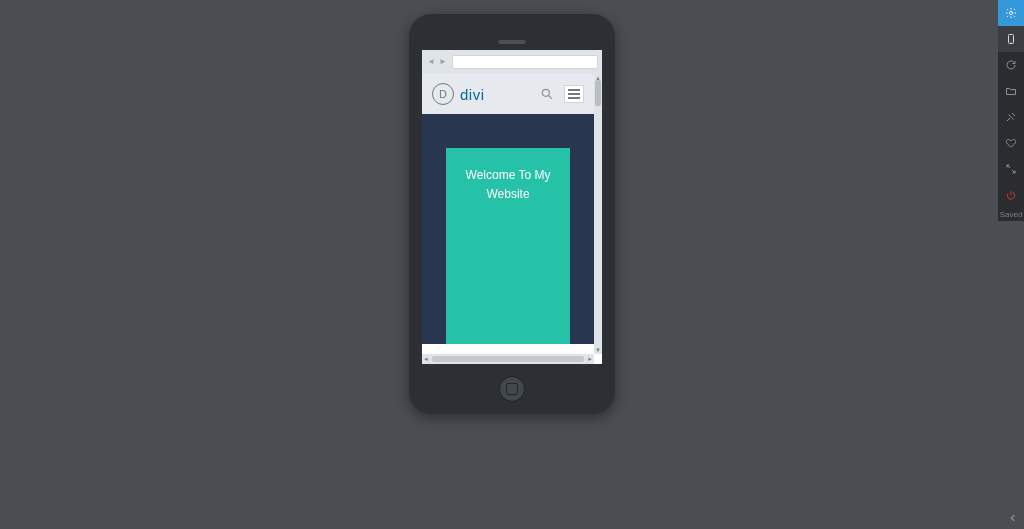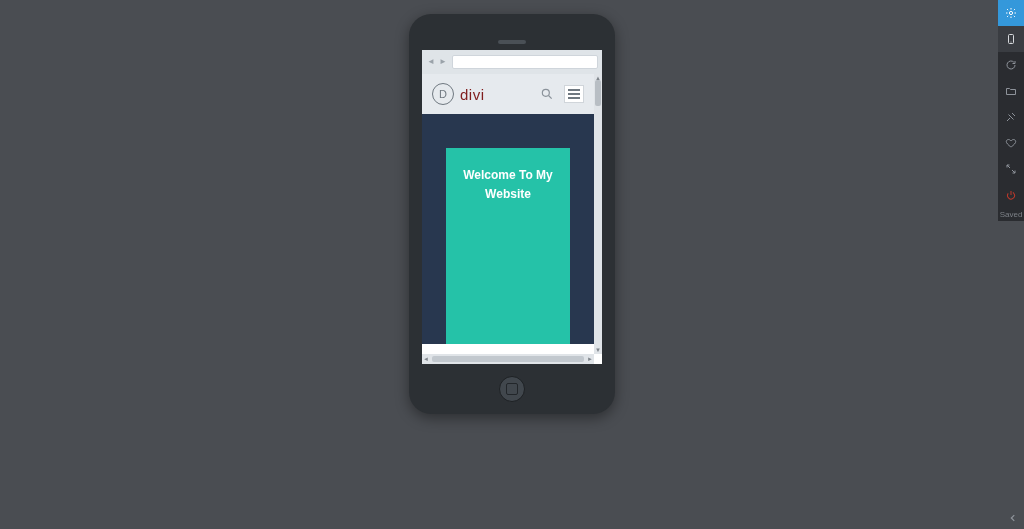--- a/index.html
+++ b/index.html
@@ -116,21 +116,21 @@
     background:#e6eaee;
     display:flex; align-items:center; justify-content:space-between;
     padding:0 10px;
   }
   .logo-wrap{ display:flex; align-items:center; gap:6px;}
   .logo-circle{
     width:22px; height:22px; border:1.5px solid #6f7880; border-radius:50%;
     display:flex; align-items:center; justify-content:center;
     color:#6f7880; font-size:11px; font-weight:500;
   }
-  .logo-text{ color:#7f1d1d; font-size:15px; letter-spacing:.5px;}
+  .logo-text{ color:#0369a1; font-size:15px; letter-spacing:.5px;}
   .header-right{ display:flex; align-items:center; gap:10px;}
   .search-ico{ width:14px; height:14px; }
   .hamburger{
     width:20px; height:18px;
     border:1px solid #d0d5da;
     background:#fff;
     display:flex; flex-direction:column; justify-content:center; gap:2px; padding:2px 3px;
   }
   .hamburger span{ height:2px; background:#6f7880; }
 
@@ -144,21 +144,21 @@
       radial-gradient(circle at 45% 80%, #36486a 2px, transparent 3px);
     display:flex; justify-content:center; padding-top:34px;
   }
   .hero-card{
     width: 124px;
     background:#25c2a8;
     color:#fff;
     text-align:center;
     padding:18px 10px 14px;
   }
-  .hero-title{ font-size:12px; font-weight:700; line-height:1.6; margin-bottom:16px;}
+  .hero-title{ font-size:12px; font-weight:400; line-height:1.6; margin-bottom:16px;}
   .hero-body{ font-size:9px; line-height:1.7; }
 </style>
 </head>
 <body>
 
 <div class="sidebar">
   <div class="item active">
     <svg viewBox="0 0 24 24">
         <circle cx="12" cy="12" r="3.2" fill="none" stroke="#fff" stroke-width="2"></circle>
         <path fill="none" stroke="#fff" stroke-width="2" d="M12 2v3M12 19v3M4.2 4.2l2.1 2.1M17.7 17.7l2.1 2.1M2 12h3M19 12h3M4.2 19.8l2.1-2.1M17.7 6.3l2.1-2.1"></path>

